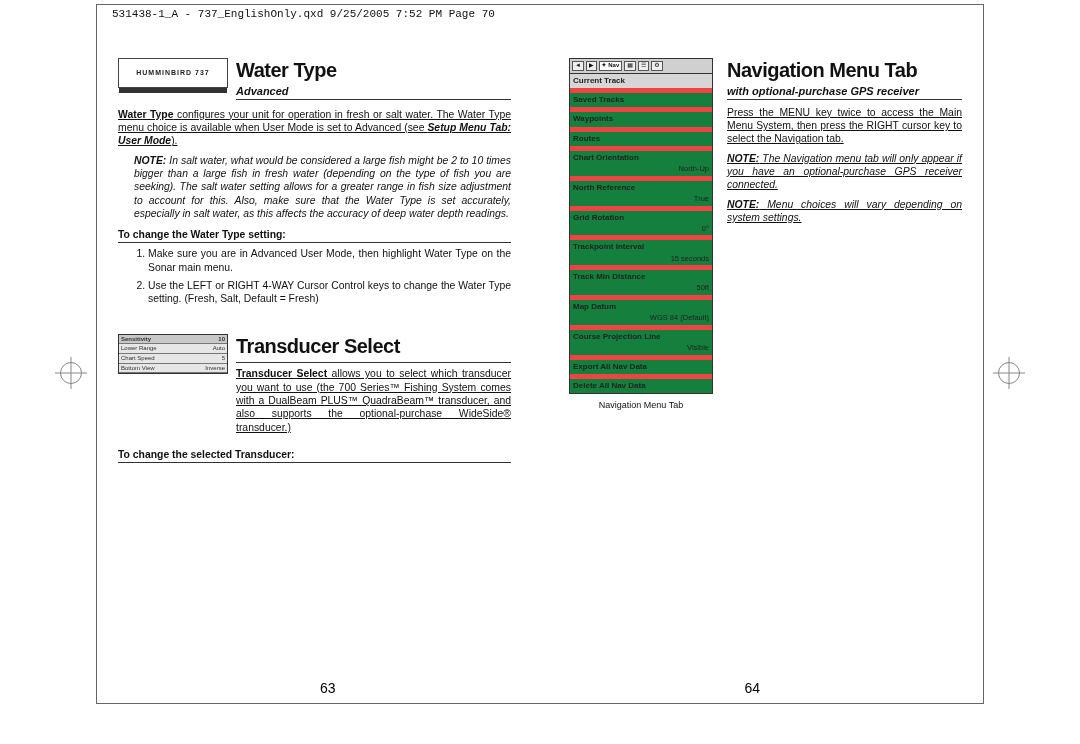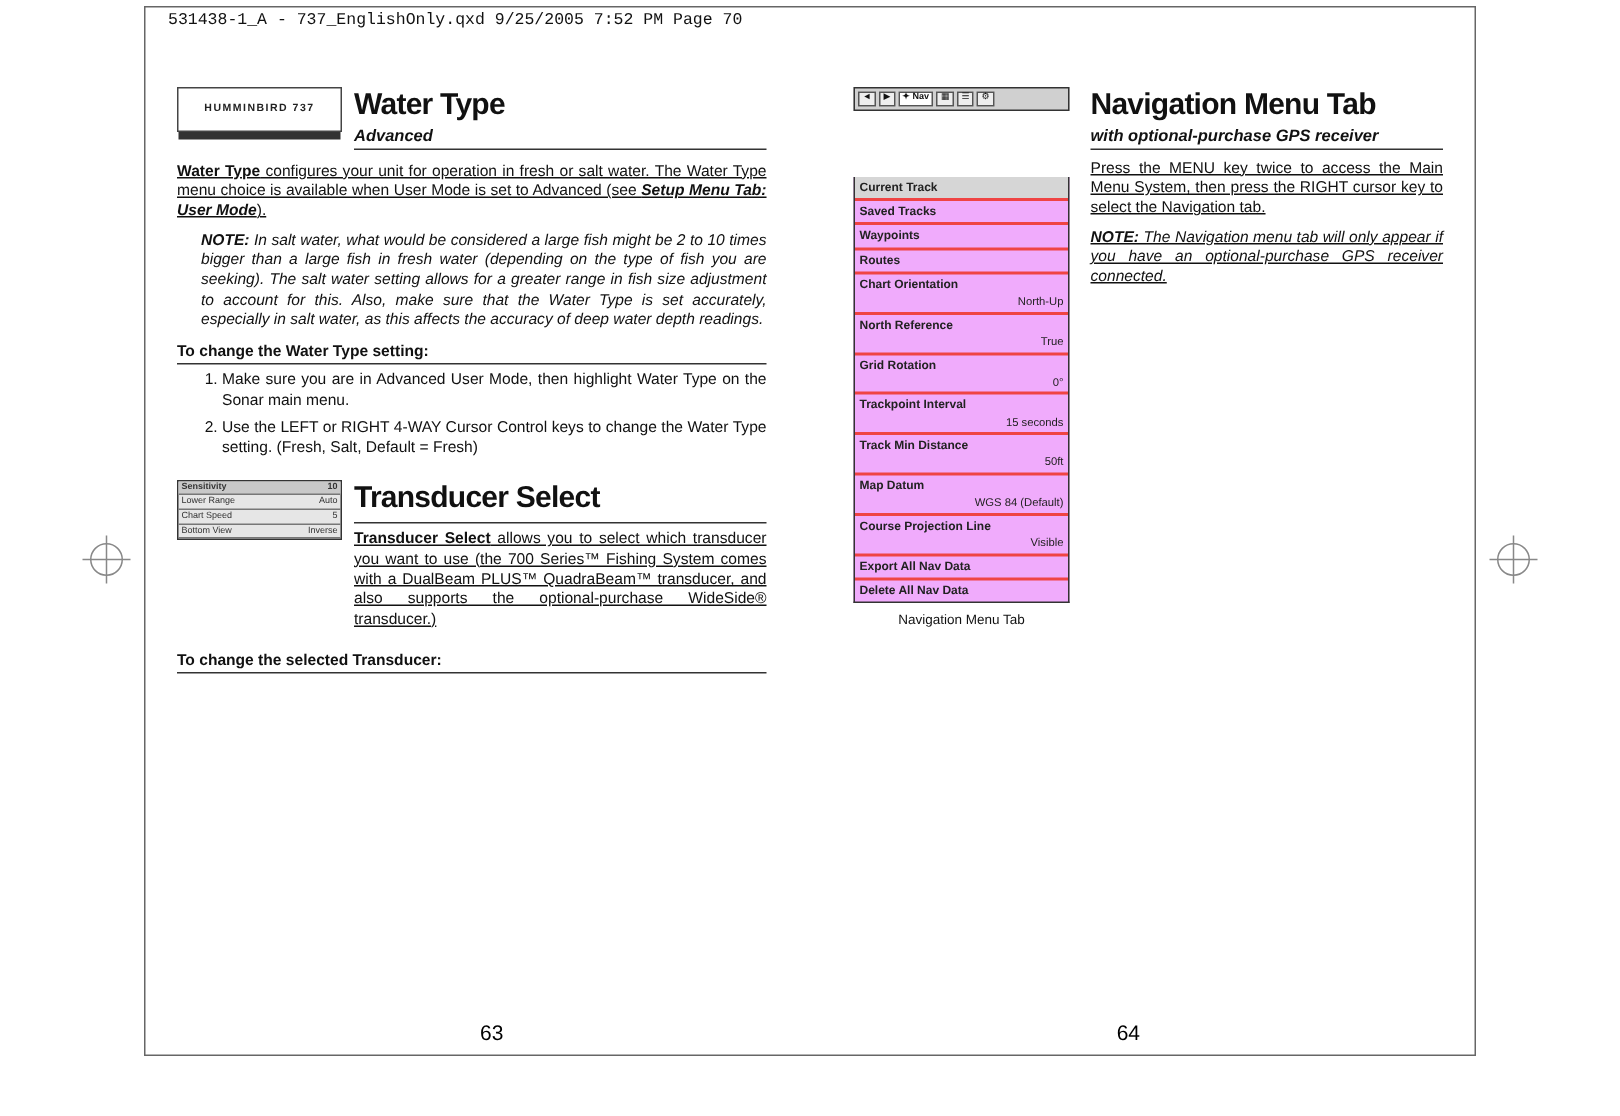--- a/index.html
+++ b/index.html
@@ -168,25 +168,24 @@
 }
 .nav-figure .tabbar span {
   border: 1px solid #555;
   padding: 0 2px;
   background:#eee;
 }
 .nav-figure .tabbar span.sel { background:#fff; font-weight:bold;}
 .nav-list {
   border: 1px solid #333;
   border-top: none;
-  background: #f0abfc;
-  margin-top: 44px;
+  background: #15803d;
 }
 .nav-list .nv-row {
-  border-top: 2px solid #ef4444;
+  border-top: 5px solid #ef4444;
   font-size: 8px;
   padding: 2px 3px 2px 3px;
   font-weight: 700;
   color: #222;
   font-family: Arial, sans-serif;
 }
 .nav-list .nv-row .val {
   display: block;
   font-weight: 400;
   text-align: right;
@@ -235,21 +234,21 @@
     </p>
     <p class="note-block">
       <span class="note-label">NOTE:</span><span>  In salt water, what would be considered a large fish might be 2 to 10 times bigger than a large fish in fresh water (depending on the type of fish you are seeking).  The salt water setting allows for a greater range in fish size adjustment to account for this.  Also, make sure that the Water Type is set accurately, especially in salt water, as this affects the accuracy of deep water depth readings.</span>
     </p>
     <div class="instr-head">To change the Water Type setting:</div>
     <ol class="steps">
       <li>Make sure you are in Advanced User Mode, then highlight Water Type on the Sonar main menu.</li>
       <li>Use the LEFT or RIGHT 4-WAY Cursor Control keys to change the Water Type setting. (Fresh, Salt, Default = Fresh)</li>
     </ol>
 
-    <div class="heading-row" style="margin-top:14px;">
+    <div class="heading-row" style="margin-top:28px;">
       <div class="thumb">
         <div class="thumb-menu">
           <div class="tm-row">
                 <span>Sensitivity</span>
                 <span>10</span>
               </div>
           <div class="tm-row">
                 <span>Lower Range</span>
                 <span>Auto</span>
               </div>
@@ -303,20 +302,23 @@
       </div>
       <div class="fig-caption">Navigation Menu Tab</div>
     </div>
     <div style="flex:1;">
       <h3 class="heading">Navigation Menu Tab</h3>
       <span class="subhead">with optional-purchase GPS receiver</span>
       <p class="body-p">Press the MENU key twice to access the Main Menu System, then press the RIGHT cursor key to select the Navigation tab.</p>
       <p class="body-p italic">
         <span class="semibold">NOTE:</span><span> The Navigation menu tab will only appear if you have an optional-purchase GPS receiver connected.</span>
       </p>
+      <p class="body-p italic">
+        <span class="semibold">NOTE:</span><span> Menu choices will vary depending on system settings.</span>
+      </p>
     </div>
   </div>
 </div>
 
 <div class="pagenum left">63</div>
 <div class="pagenum right">64</div>
 
 </div>
 
 </body></html>

